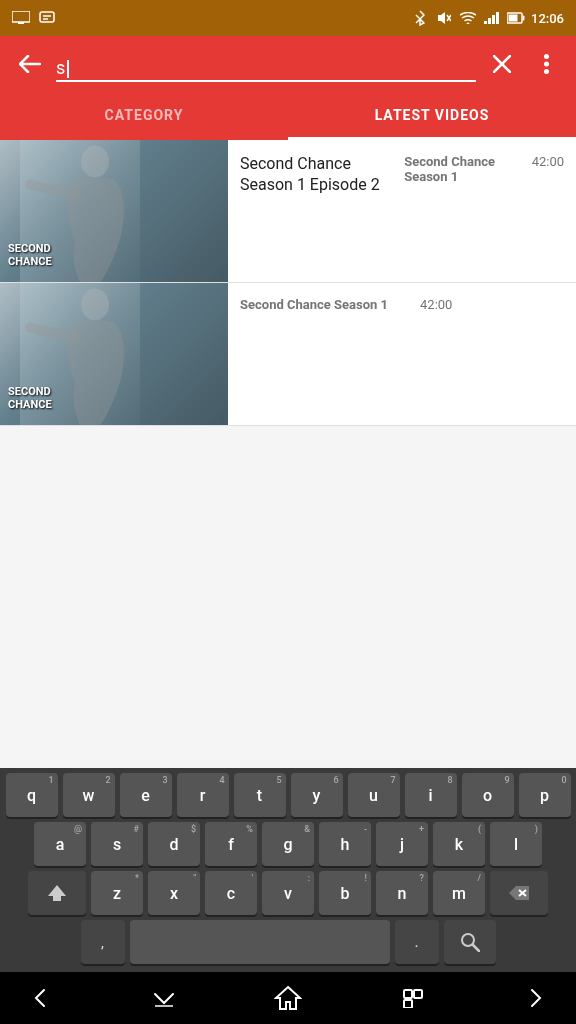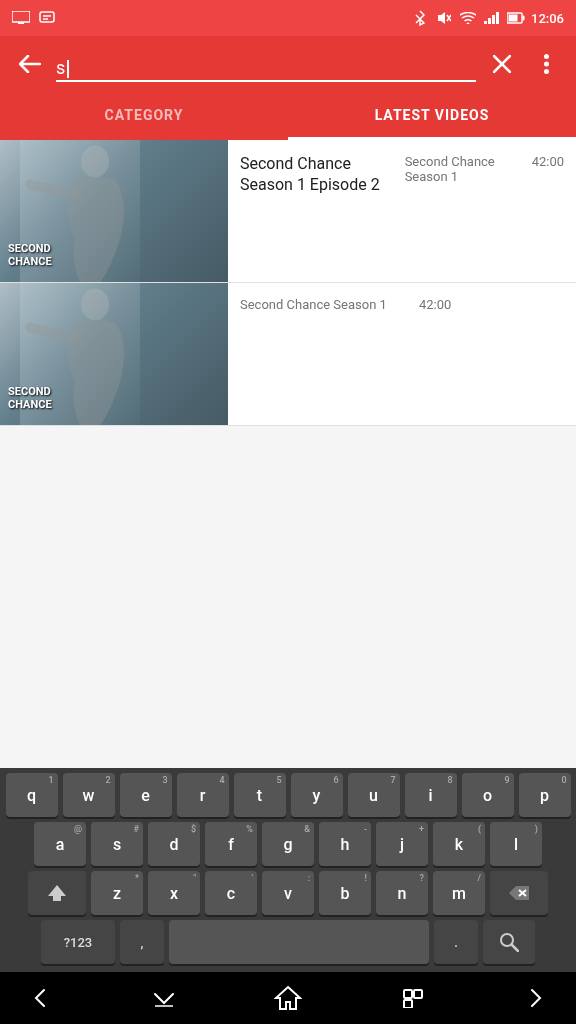--- a/index.html
+++ b/index.html
@@ -1,21 +1,21 @@
 <!DOCTYPE html>
 <html><head>
   <meta charset="utf-8">
   <meta name="viewport" content="width=576, initial-scale=1">
   <style>
     * { margin: 0; padding: 0; box-sizing: border-box; }
     body { width: 576px; height: 1024px; background: #f5f5f5; font-family: 'Roboto', Arial, sans-serif; overflow: hidden; }
 
     
     .status-bar {
-      background: #ef4444;
+      background: #a16207;
       height: 36px;
       display: flex;
       align-items: center;
       justify-content: space-between;
       padding: 0 12px;
       color: #fff;
     }
     .status-bar-left { display: flex; gap: 8px; align-items: center; }
     .status-bar-right { display: flex; gap: 6px; align-items: center; font-size: 13px; font-weight: 500; }
     .status-icon { width: 18px; height: 14px; display: inline-flex; align-items: center; justify-content: center; }
@@ -177,20 +177,21 @@
       font-size: 16px;
       font-weight: 400;
       color: #212121;
       line-height: 1.3;
       margin-bottom: 8px;
     }
     .video-series {
       font-size: 13px;
       color: #757575;
       margin-bottom: 2px;
+      font-weight: bold;
     }
     .video-duration {
       font-size: 13px;
       color: #757575;
       margin-left: 32px;
     }
 
     
     .keyboard {
       background: #3a3a3a;
@@ -489,21 +490,20 @@
     <div class="key key-backspace key-action">
       <svg width="22" height="16" viewBox="0 0 22 16">
           <path d="M8 1 L1 8 L8 15 L21 15 L21 1 Z" fill="#777"></path>
           <line x1="11" y1="5" x2="18" y2="11" stroke="#fff" stroke-width="2"></line>
           <line x1="18" y1="5" x2="11" y2="11" stroke="#fff" stroke-width="2"></line>
         </svg>
     </div>
   </div>
 
   <div class="keyboard-row" style="padding-bottom:8px;">
-    <div class="key key-action" style="max-width:74px;flex:1.4;">?123</div>
     <div class="key key-action" style="max-width:44px;">,</div>
     <div class="key key-space"></div>
     <div class="key key-action" style="max-width:44px;">.</div>
     <div class="key key-action" style="max-width:52px;">
       <svg width="20" height="20" viewBox="0 0 20 20">
           <circle cx="8" cy="8" r="6" stroke="#ccc" stroke-width="2" fill="none"></circle>
           <line x1="13" y1="13" x2="19" y2="19" stroke="#ccc" stroke-width="2.5" stroke-linecap="round"></line>
         </svg>
     </div>
   </div>

